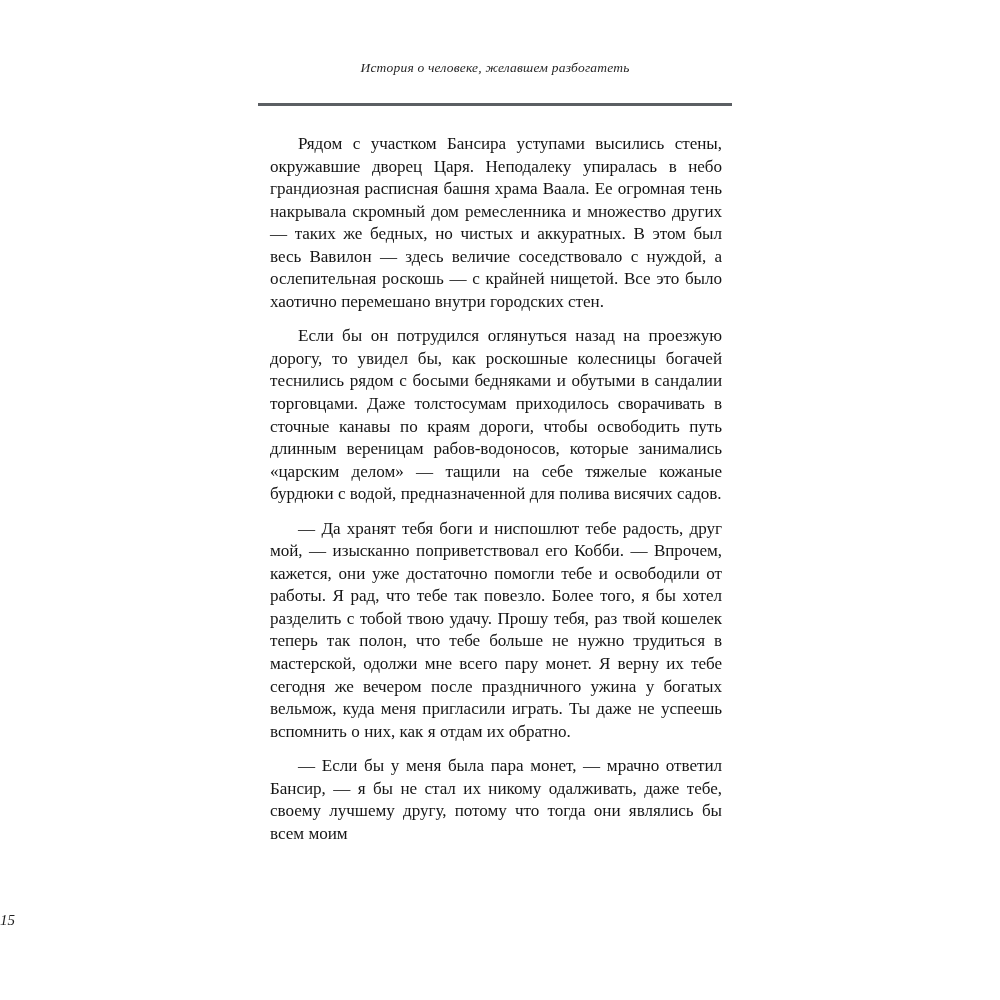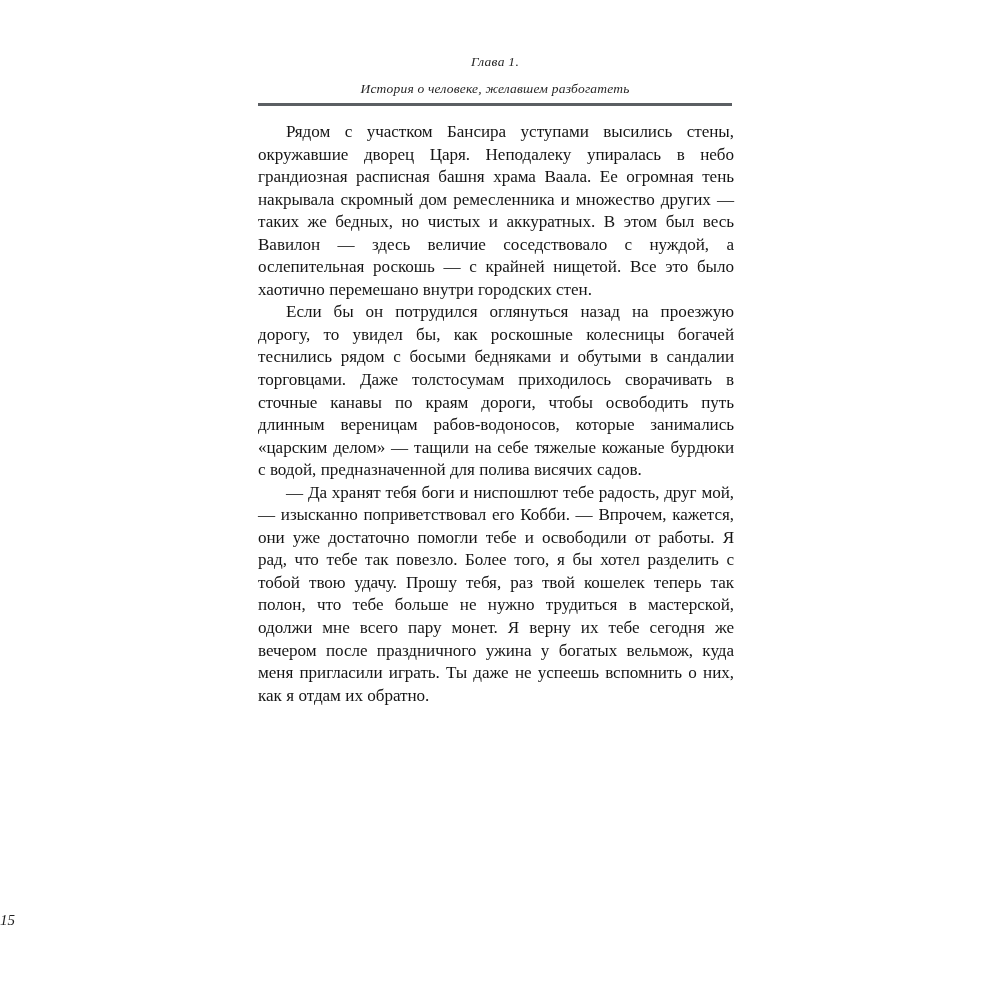--- a/index.html
+++ b/index.html
@@ -58,21 +58,21 @@
   }
 
   
   .text-block {
     position: absolute;
     left: 258px;
     top: 121px;
     width: 476px;
   }
   .para {
-    margin: 0;
+    margin: 12px;
     text-align: justify;
     text-align-last: left;
     text-indent: 28px;
     font-size: 17.1px;
     line-height: 22.55px;
     color: #151515;
     letter-spacing: -0.05px;
     word-spacing: 0.2px;
     hyphens: manual;
   }
@@ -88,27 +88,27 @@
     font-size: 15px;
     color: #1f1f1f;
   }
 </style>
 </head>
 <body>
 
 <div class="page">
 
   <div class="running-head">
-    <div class="chapter-line">Глава 1.</div>
     <div class="chapter-title">История о человеке, желавшем разбогатеть</div>
   </div>
 
   <div class="head-rule"></div>
 
   <div class="text-block">
     <p class="para">Рядом с участком Бансира уступами высились стены, окружавшие дворец Царя. Неподалеку упиралась в небо грандиозная расписная башня храма Ваала. Ее огромная тень накрывала скромный дом ремесленника и множество других — таких же бедных, но чистых и аккуратных. В этом был весь Вавилон — здесь величие соседствовало с нуждой, а ослепительная роскошь — с крайней нищетой. Все это было хаотично перемешано внутри городских стен.</p>
     <p class="para">Если бы он потрудился оглянуться назад на проезжую дорогу, то увидел бы, как роскошные колесницы богачей теснились рядом с босыми бедняками и обутыми в сандалии торговцами. Даже толстосумам приходилось сворачивать в сточные канавы по краям дороги, чтобы освободить путь длинным вереницам рабов-водоносов, которые занима­лись «царским делом» — тащили на себе тяжелые кожаные бурдюки с водой, предназначенной для полива висячих садов.</p>
     <p class="para">— Да хранят тебя боги и ниспошлют тебе радость, друг мой, — изысканно поприветствовал его Кобби. — Впрочем, кажется, они уже достаточно помогли тебе и освободили от работы. Я рад, что тебе так повезло. Более того, я бы хотел разделить с тобой твою удачу. Прошу тебя, раз твой коше­лек теперь так полон, что тебе больше не нужно трудиться в мастерской, одолжи мне всего пару монет. Я верну их тебе сегодня же вечером после праздничного ужина у богатых вельмож, куда меня пригласили играть. Ты даже не успеешь вспомнить о них, как я отдам их обратно.</p>
+    <p class="para">— Если бы у меня была пара монет, — мрачно ответил Бан­сир, — я бы не стал их никому одалживать, даже тебе, своему лучшему другу, потому что тогда они являлись бы всем моим</p>
   </div>
 
   <div class="folio">15</div>
 
 </div>
 
 </body></html>

